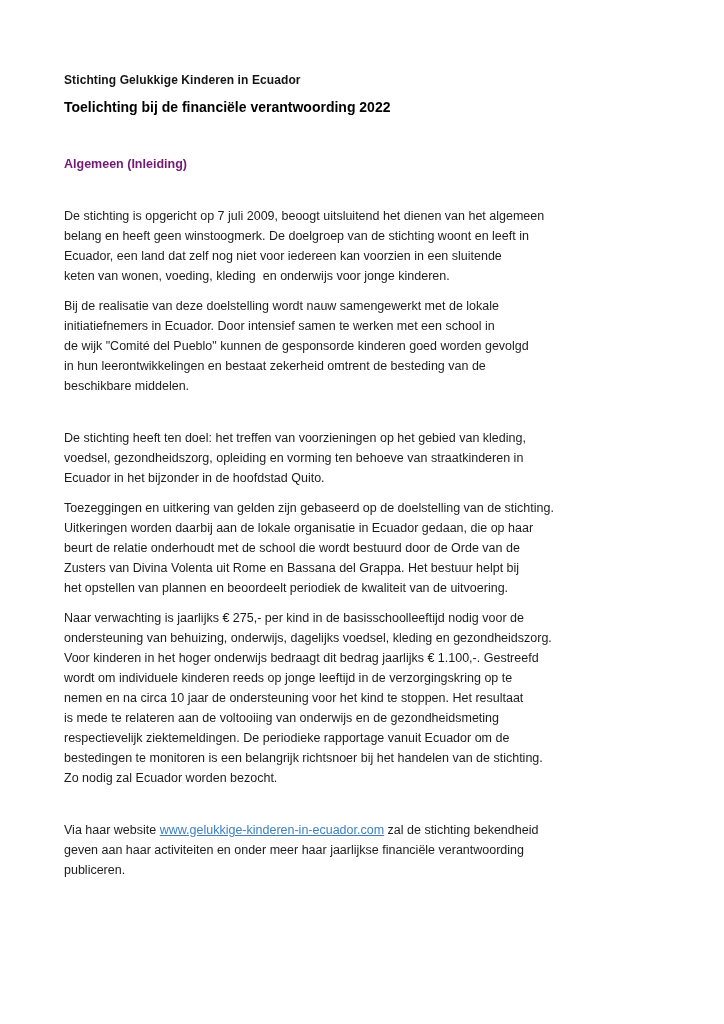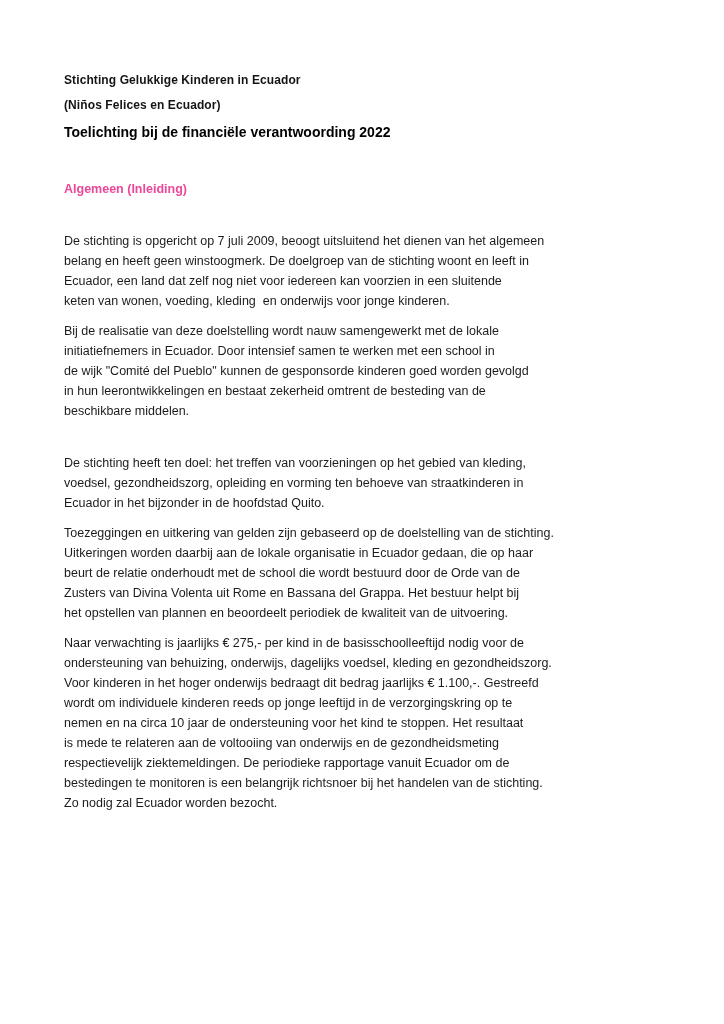--- a/index.html
+++ b/index.html
@@ -25,21 +25,21 @@
     font-size: 14px;
     font-weight: bold;
     line-height: 21px;
     color: #000000;
   }
   h2.section-heading {
     margin: 26px 0 0 0;
     font-size: 12.5px;
     font-weight: bold;
     line-height: 20px;
-    color: #ec4899;
+    color: #701a75;
   }
   h2.section-heading.first {
     margin-top: 36px;
   }
   p.body-par {
     margin: 10px 0 0 0;
     font-size: 12.5px;
     line-height: 20px;
     white-space: pre-line;
     color: #1c1c1c;
@@ -53,21 +53,20 @@
     cursor: pointer;
   }
 </style>
 </head>
 <body>
 
 <div class="page">
 
   <div class="doc-title">
     <div>Stichting Gelukkige Kinderen in Ecuador</div>
-    <div>(Niños Felices en Ecuador)</div>
   </div>
 
   <div class="doc-subtitle">Toelichting bij de financiële verantwoording 2022</div>
 
   <h2 class="section-heading first">Algemeen (Inleiding)</h2>
 
   <p class="body-par after-heading">De stichting is opgericht op 7 juli 2009, beoogt uitsluitend het dienen van het algemeen
 belang en heeft geen winstoogmerk. De doelgroep van de stichting woont en leeft in
 Ecuador, een land dat zelf nog niet voor iedereen kan voorzien in een sluitende
 keten van wonen, voeding, kleding&nbsp; en onderwijs voor jonge kinderen.</p>
@@ -93,14 +92,17 @@
 ondersteuning van behuizing, onderwijs, dagelijks voedsel, kleding en gezondheidszorg.
 Voor kinderen in het hoger onderwijs bedraagt dit bedrag jaarlijks € 1.100,-. Gestreefd
 wordt om individuele kinderen reeds op jonge leeftijd in de verzorgingskring op te
 nemen en na circa 10 jaar de ondersteuning voor het kind te stoppen. Het resultaat
 is mede te relateren aan de voltooiing van onderwijs en de gezondheidsmeting
 respectievelijk ziektemeldingen. De periodieke rapportage vanuit Ecuador om de
 bestedingen te monitoren is een belangrijk richtsnoer bij het handelen van de stichting.
 Zo nodig zal Ecuador worden bezocht.</p>
 
 
+  <p class="body-par after-heading"><span>Via haar website </span><a class="website-link">www.gelukkige-kinderen-in-ecuador.com</a><span> zal de stichting bekendheid
+geven aan haar activiteiten en onder meer haar jaarlijkse financiële verantwoording
+publiceren.</span></p>
 
 </div>
 
 </body></html>

